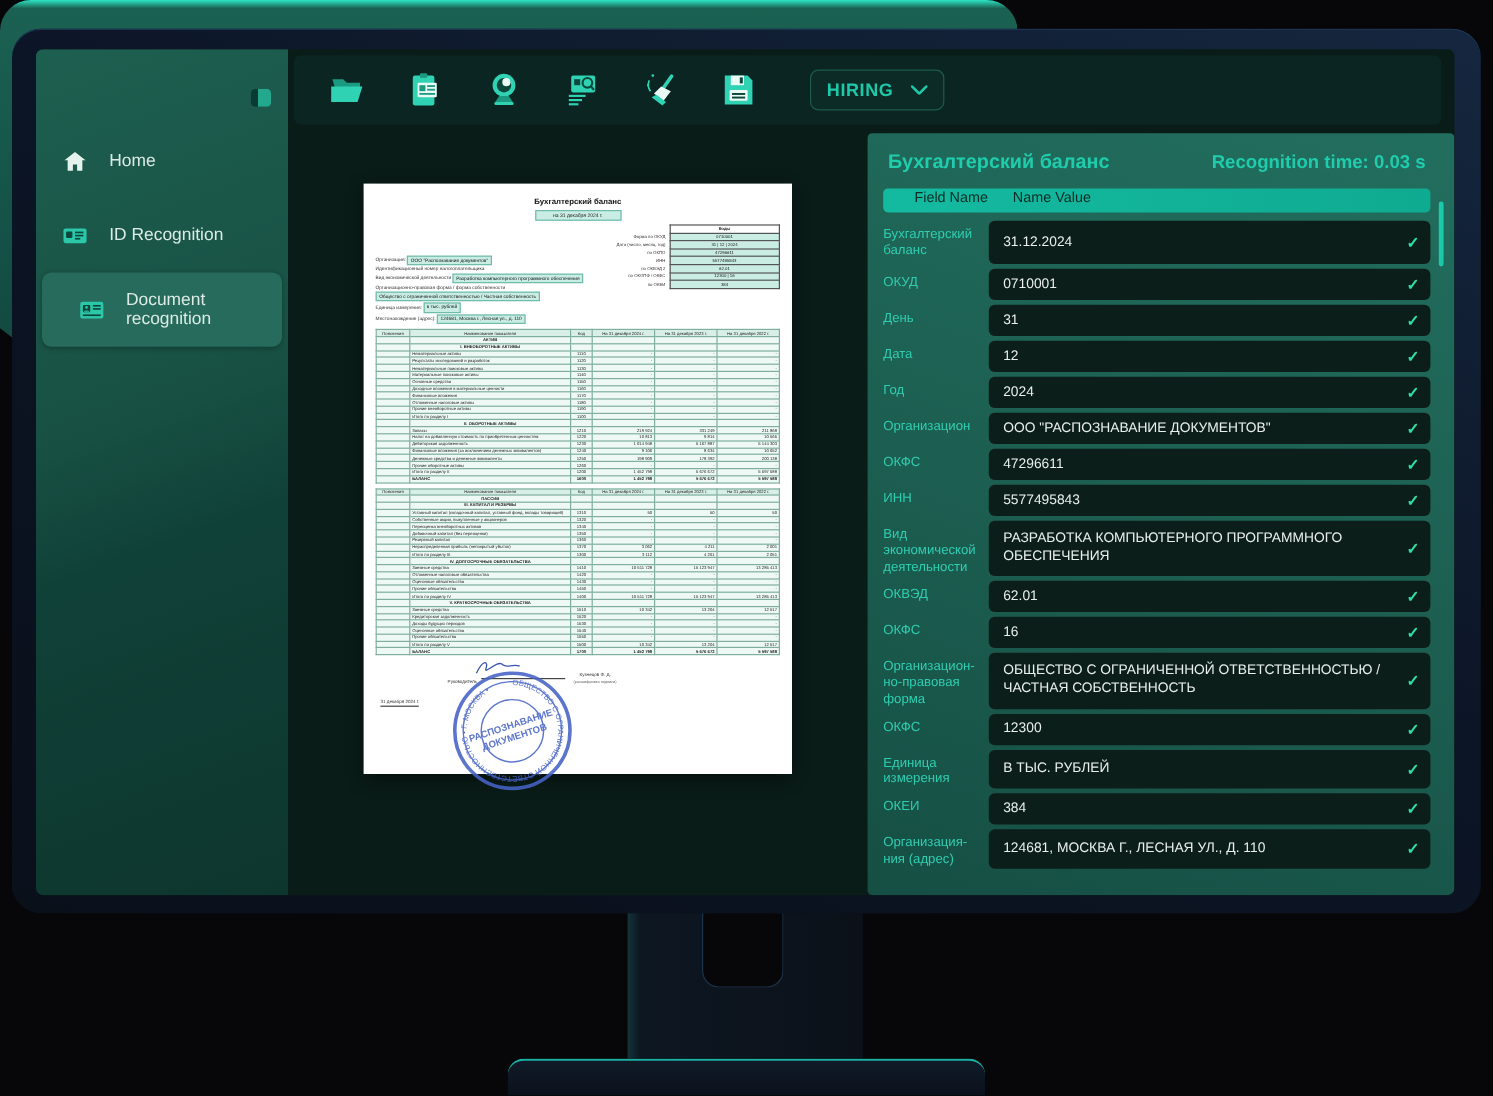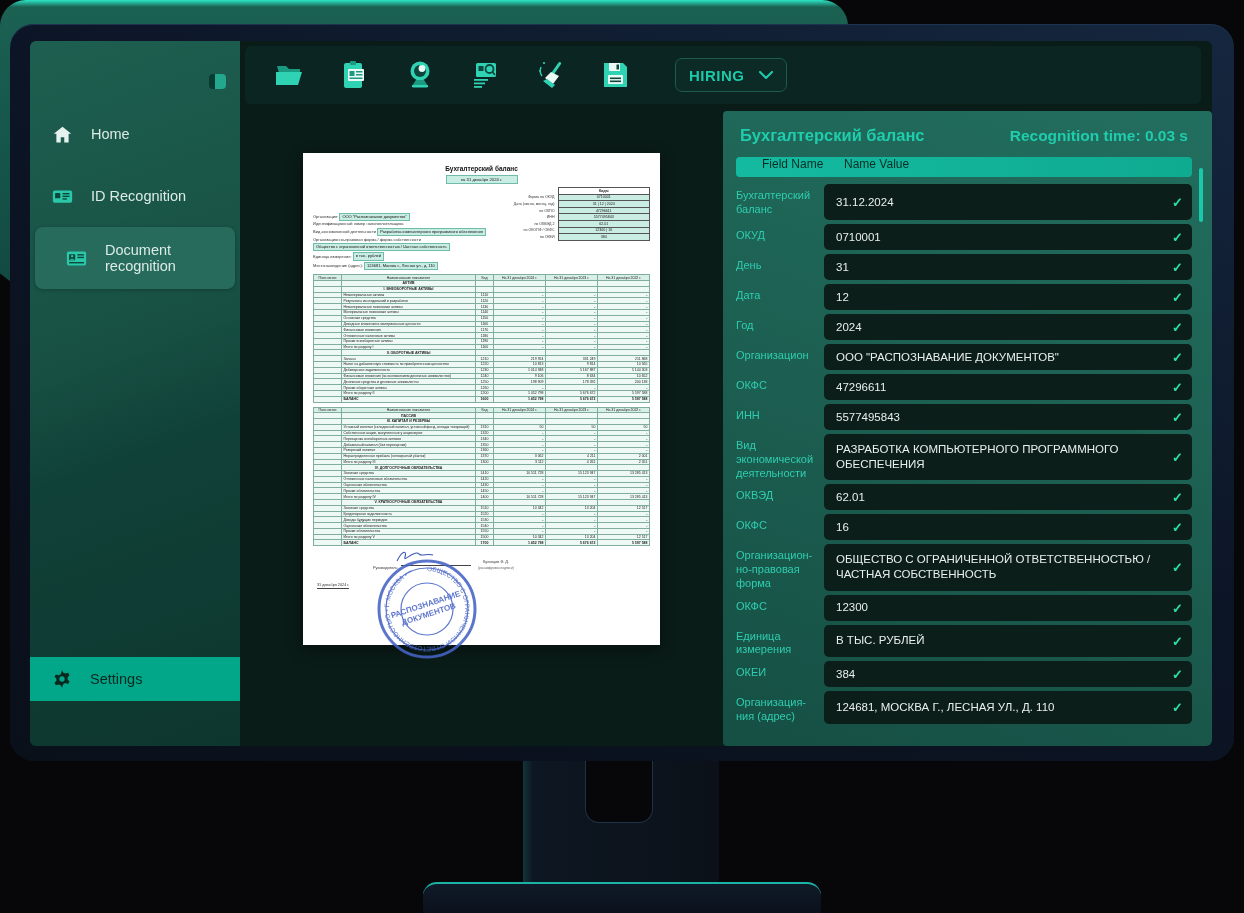--- a/index.html
+++ b/index.html
@@ -163,27 +163,20 @@
             <rect x="1" y="4" width="22" height="16" rx="2" fill="#2bc7a9"></rect>
             <rect x="3.5" y="7" width="7" height="7" rx="1" fill="#0d473c"></rect>
             <circle cx="7" cy="9.4" r="1.3" fill="#2bc7a9"></circle>
             <path d="M4.5 13.4 c0-1.4 5-1.4 5 0 Z" fill="#2bc7a9"></path>
             <rect x="13" y="7" width="7.5" height="1.6" fill="#0d473c"></rect>
             <rect x="13" y="10" width="7.5" height="1.6" fill="#0d473c"></rect>
             <rect x="3.5" y="16" width="17" height="1.6" fill="#0d473c"></rect>
           </svg>
           <span>Document recognition</span>
         </div>
-      </div>
-      <div class="settings">
-        <svg viewBox="0 0 24 24">
-          <path fill="#07291f" d="M12 1.5 l1.6 3 a8 8 0 0 1 2.4 1 l3.3-1 1.7 2.9 -2.3 2.5 a8 8 0 0 1 0 2.6 l2.3 2.5 -1.7 2.9 -3.3-1 a8 8 0 0 1 -2.4 1 L12 22.5 l-1.6-3 a8 8 0 0 1 -2.4-1 l-3.3 1 -1.7-2.9 2.3-2.5 a8 8 0 0 1 0-2.6 L3 9.4 4.7 6.5 l3.3 1 a8 8 0 0 1 2.4-1 Z"></path>
-          <circle cx="12" cy="12" r="3.2" fill="#02a78a"></circle>
-        </svg>
-        <span>Settings</span>
       </div>
     </div>
 
     <div class="main">
 
       <div class="toolbar">
         <div class="tool-btn">
           <svg viewBox="0 0 34 34">
             <path d="M4 8 h9 l3 3 h11 v4 H6 Z" fill="#1b9a82"></path>
             <path d="M3 14 h26 l-4 13 H3 Z" fill="#2fd3b4"></path>

